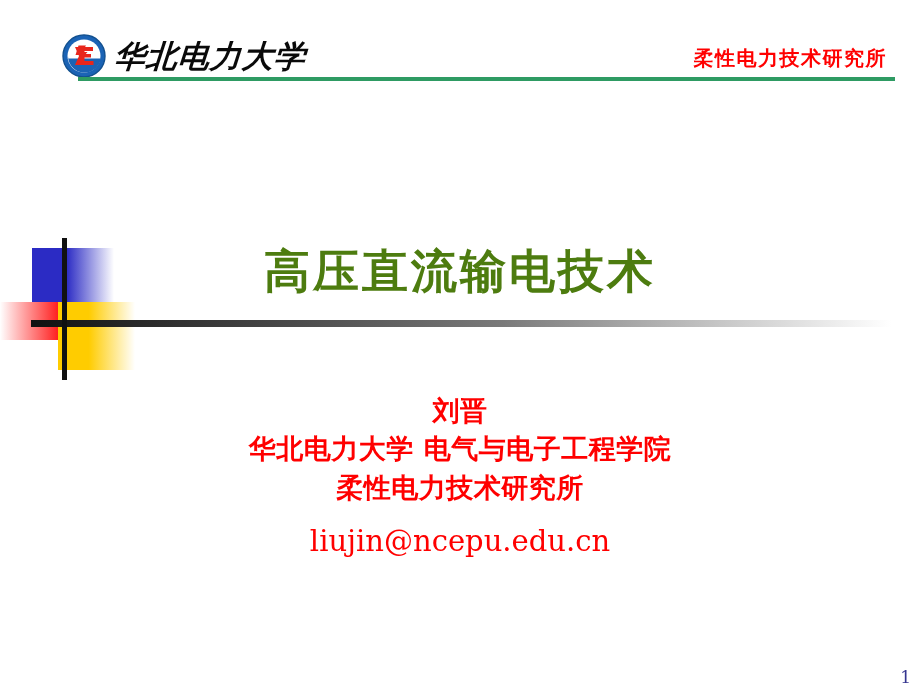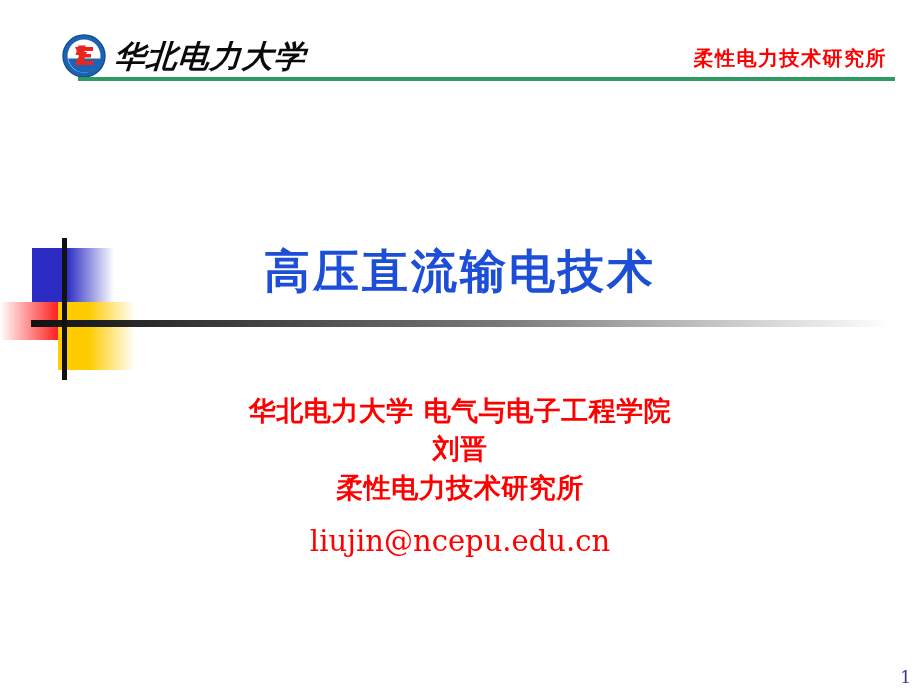--- a/index.html
+++ b/index.html
@@ -140,21 +140,21 @@
   
   #title {
     position: absolute;
     left: 0;
     top: 245px;
     width: 920px;
     text-align: center;
     font-family: "DejaVu Serif", serif;
     font-size: 46px;
     font-weight: bold;
-    color: #1d4ed8;
+    color: #4d7c0f;
     letter-spacing: 3px;
     line-height: 1.15;
     white-space: nowrap;
   }
 
   
   #author-block {
     position: absolute;
     left: 0;
     top: 392px;
@@ -221,21 +221,21 @@
     <div id="deco-blue"></div>
     <div id="deco-red"></div>
     <div id="deco-yellow"></div>
     <div id="deco-hline"></div>
     <div id="deco-vline"></div>
   </div>
 
   <div id="title">高压直流输电技术</div>
 
   <div id="author-block">
+    <div class="author-line">刘晋</div>
     <div class="author-line">华北电力大学 电气与电子工程学院</div>
-    <div class="author-line">刘晋</div>
     <div class="author-line">柔性电力技术研究所</div>
     <div class="author-line serif-line">liujin@ncepu.edu.cn</div>
   </div>
 
   <div id="page-number">1</div>
 
 </div>
 
 </body></html>

